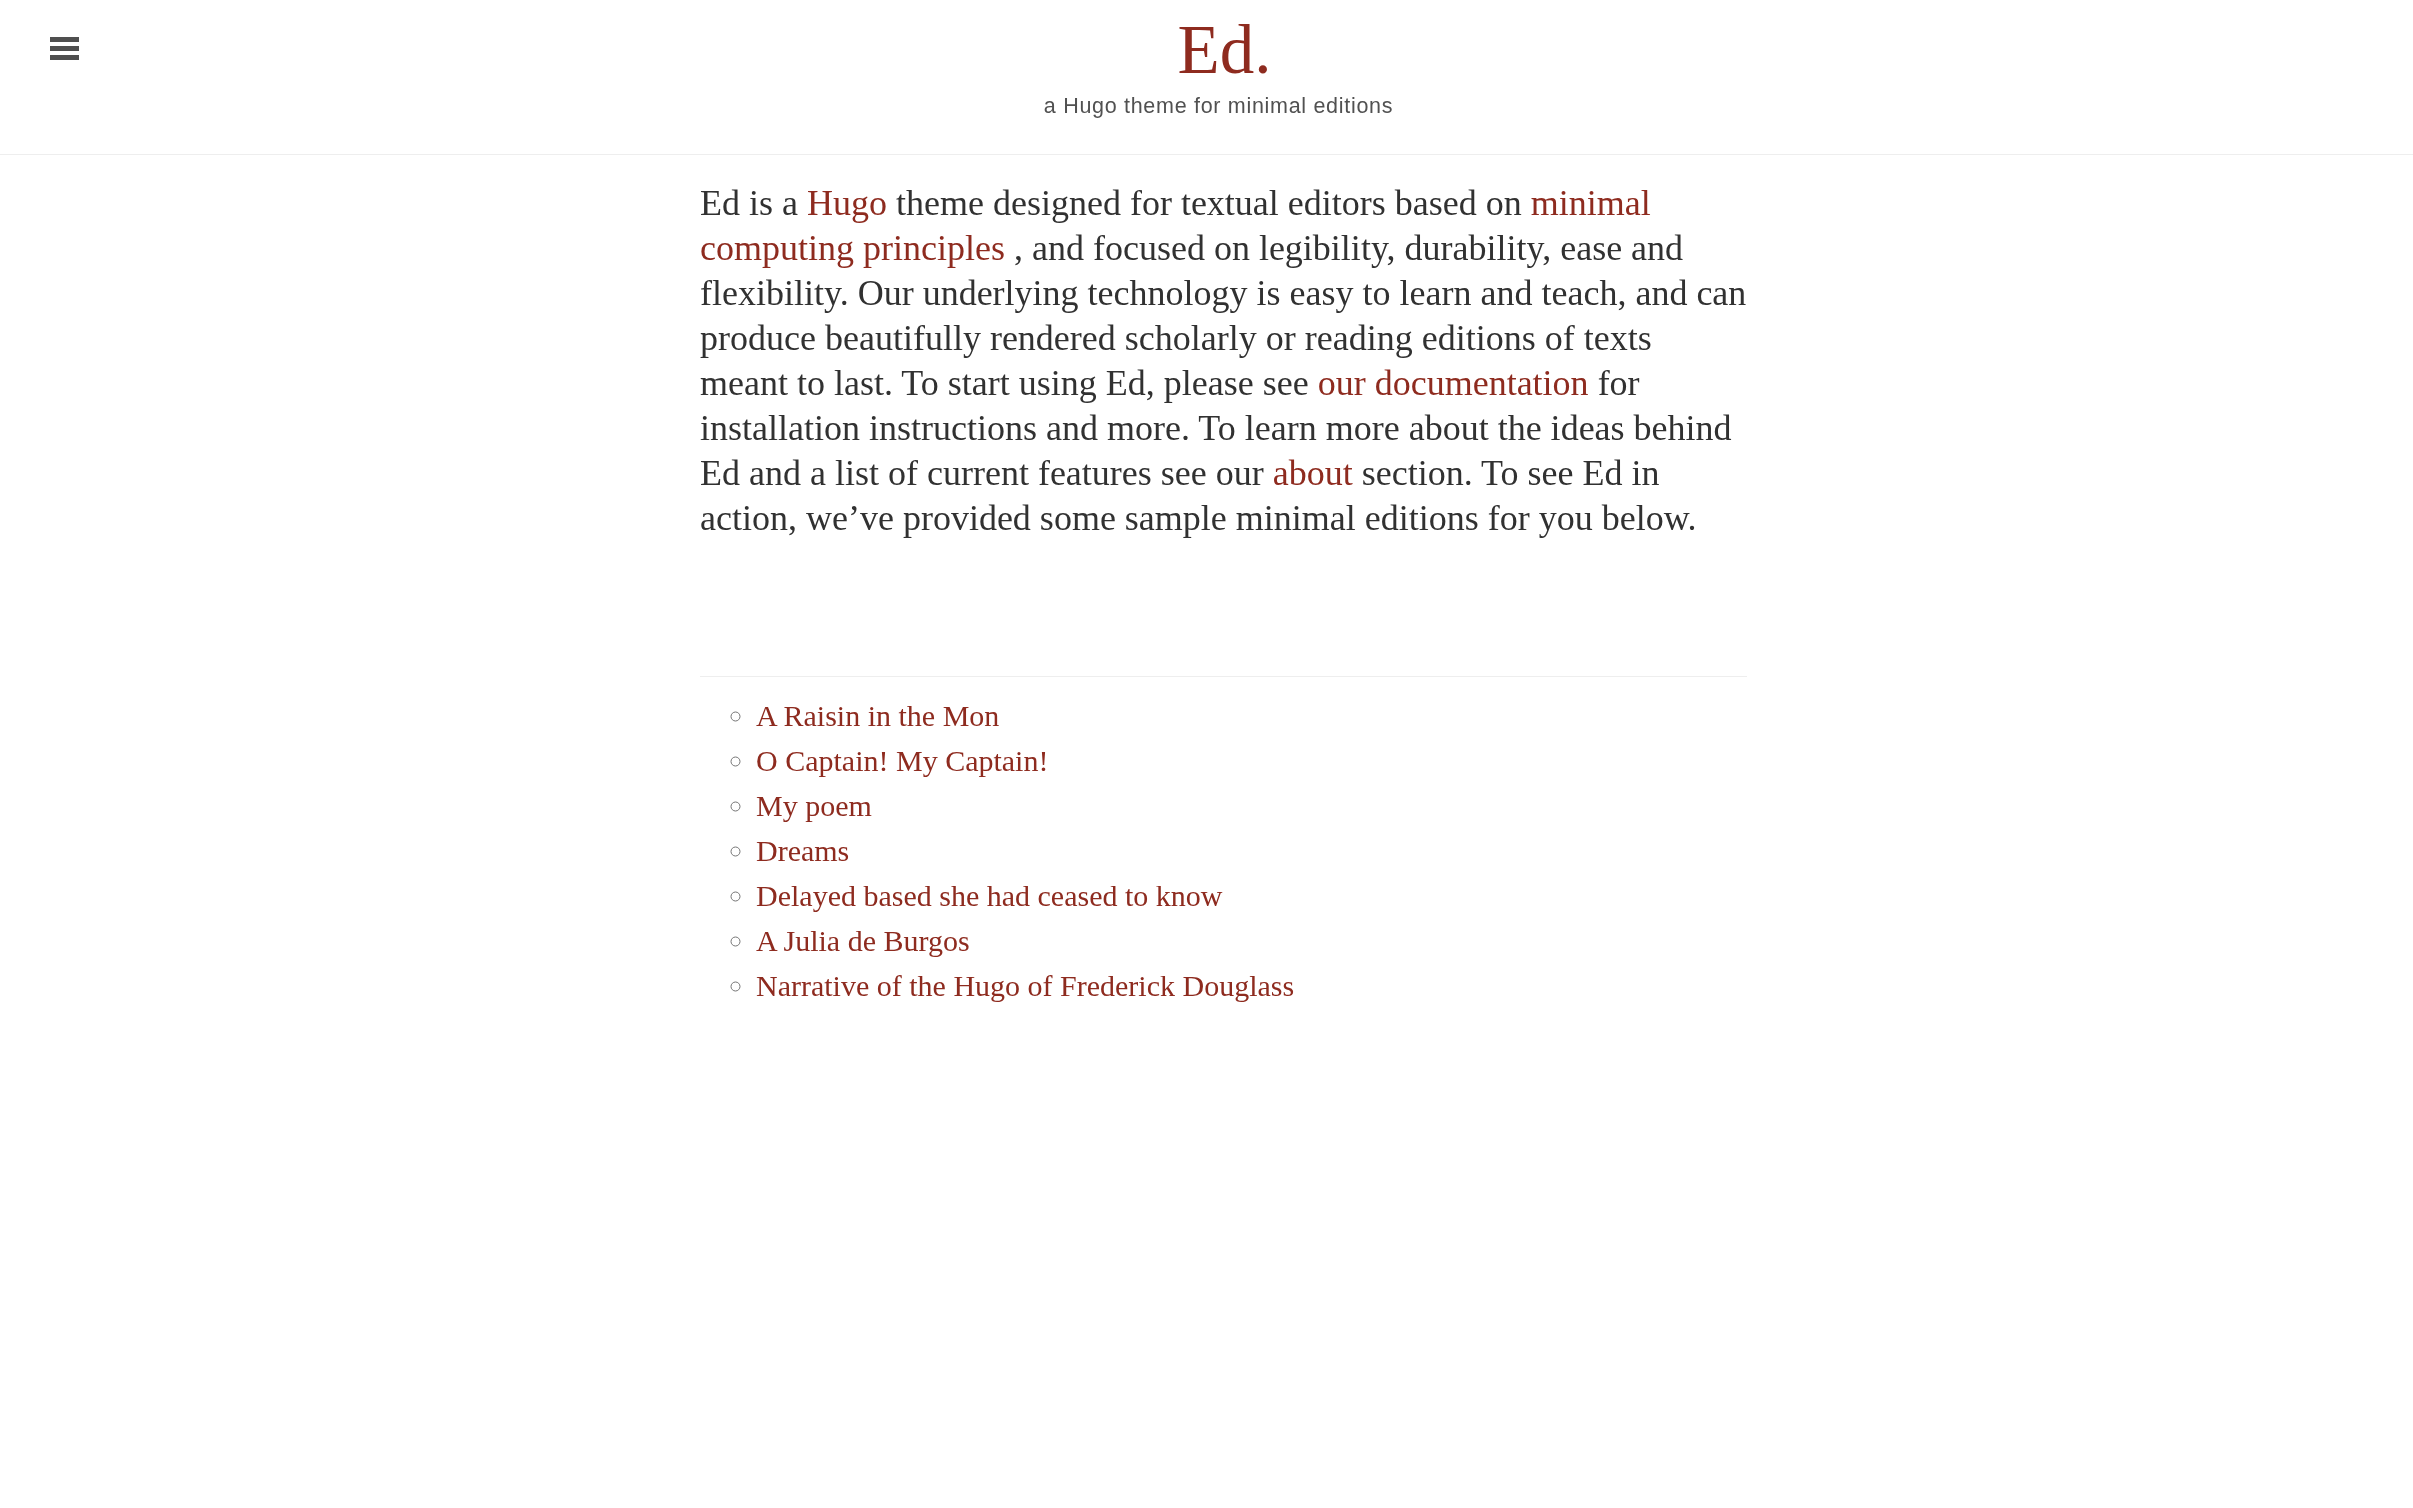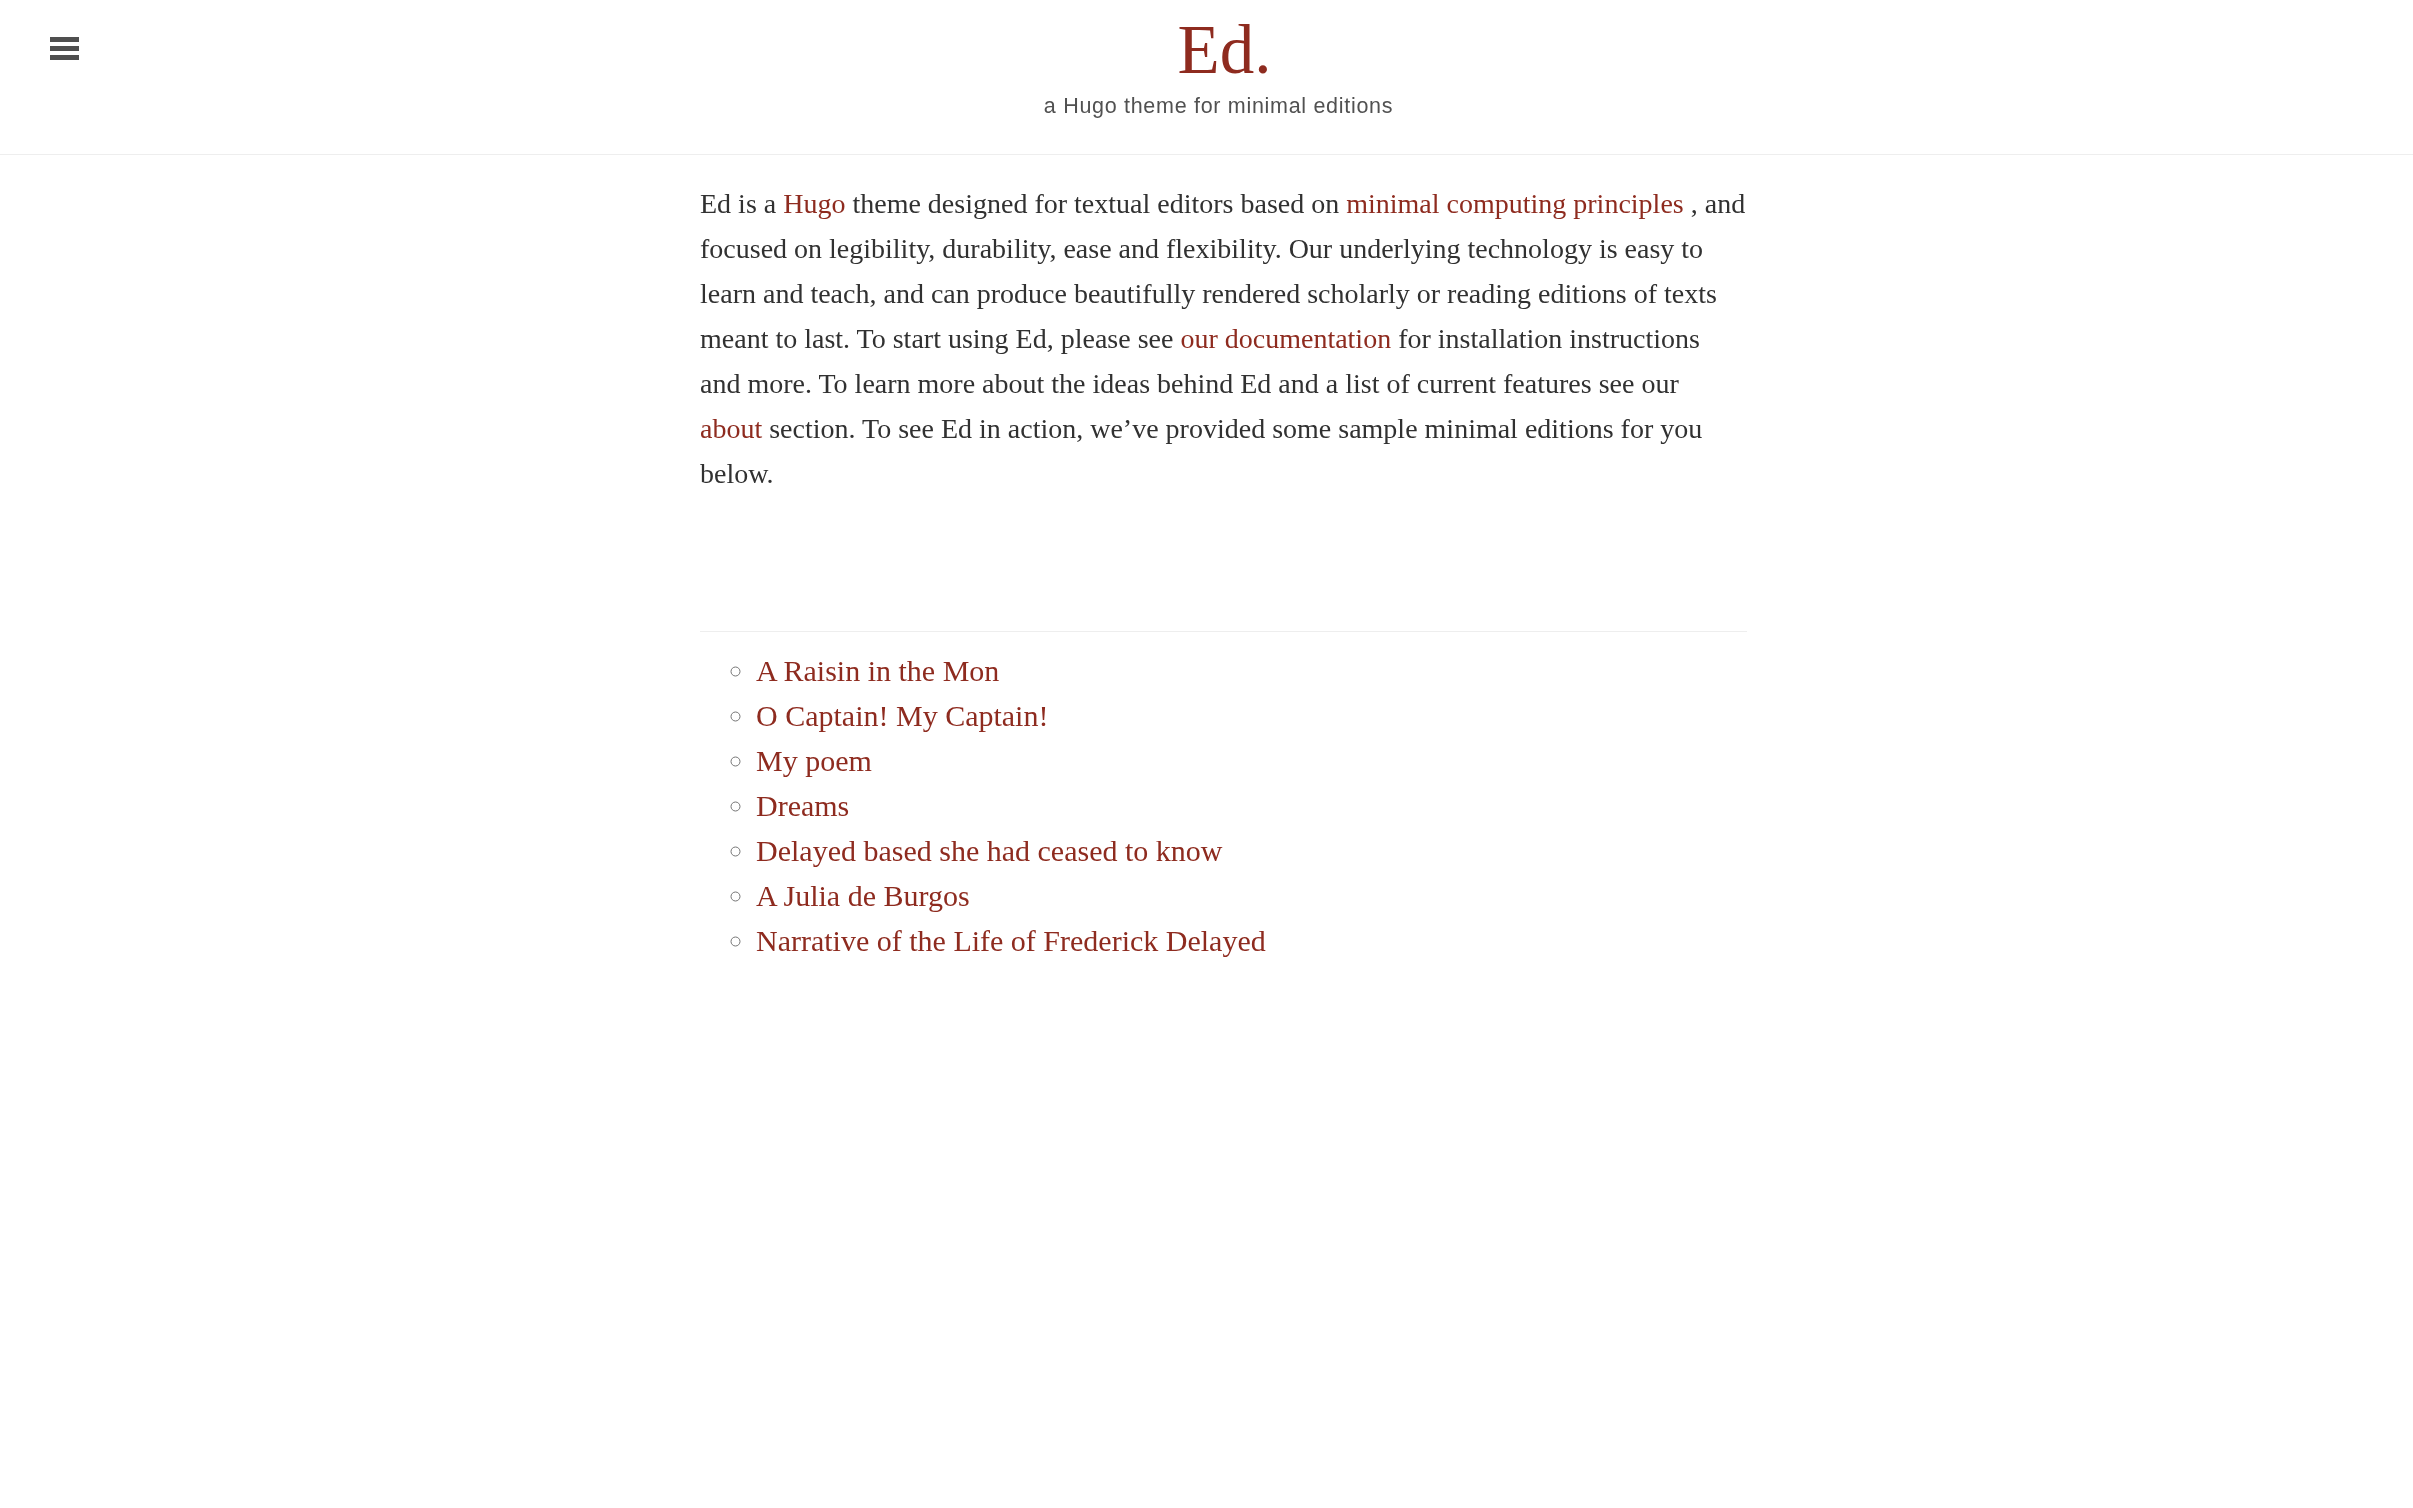--- a/index.html
+++ b/index.html
@@ -75,21 +75,21 @@
     margin: 0;
     padding-top: 93px;
     font-family: "Liberation Sans", sans-serif;
     font-weight: 400;
     font-size: 43px;
     line-height: 47px;
     color: var(--heading);
   }
   .intro {
     margin: 26px 0 0 0;
-    font-size: 28px;
+    font-size: 36px;
     line-height: 45px;
     color: var(--text);
   }
   .intro a, .pub-list a {
     color: var(--accent);
     text-decoration: none;
     cursor: pointer;
   }
   .divider {
     border: none;
@@ -138,16 +138,16 @@
   <hr class="divider">
 
 
   <ul class="pub-list">
     <li><a>A Raisin in the Mon</a></li>
     <li><a>O Captain! My Captain!</a></li>
     <li><a>My poem</a></li>
     <li><a>Dreams</a></li>
     <li><a>Delayed based she had ceased to know</a></li>
     <li><a>A Julia de Burgos</a></li>
-    <li><a>Narrative of the Life of Frederick Delayed</a></li>
+    <li><a>Narrative of the Hugo of Frederick Douglass</a></li>
   </ul>
 </main>
 
 
 </body></html>

